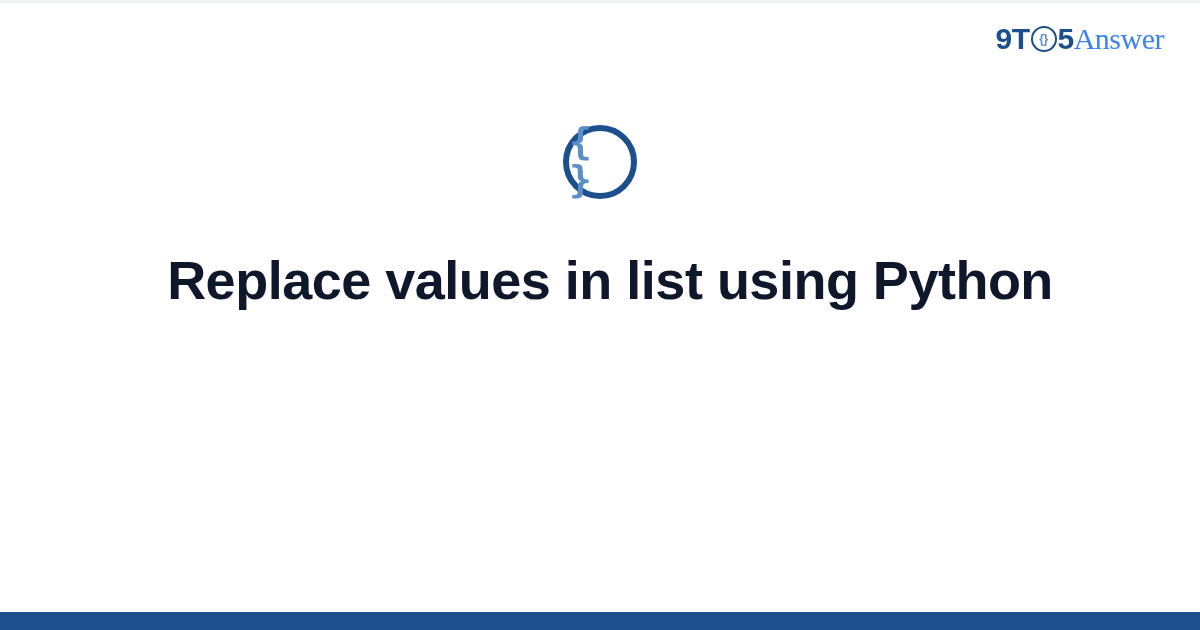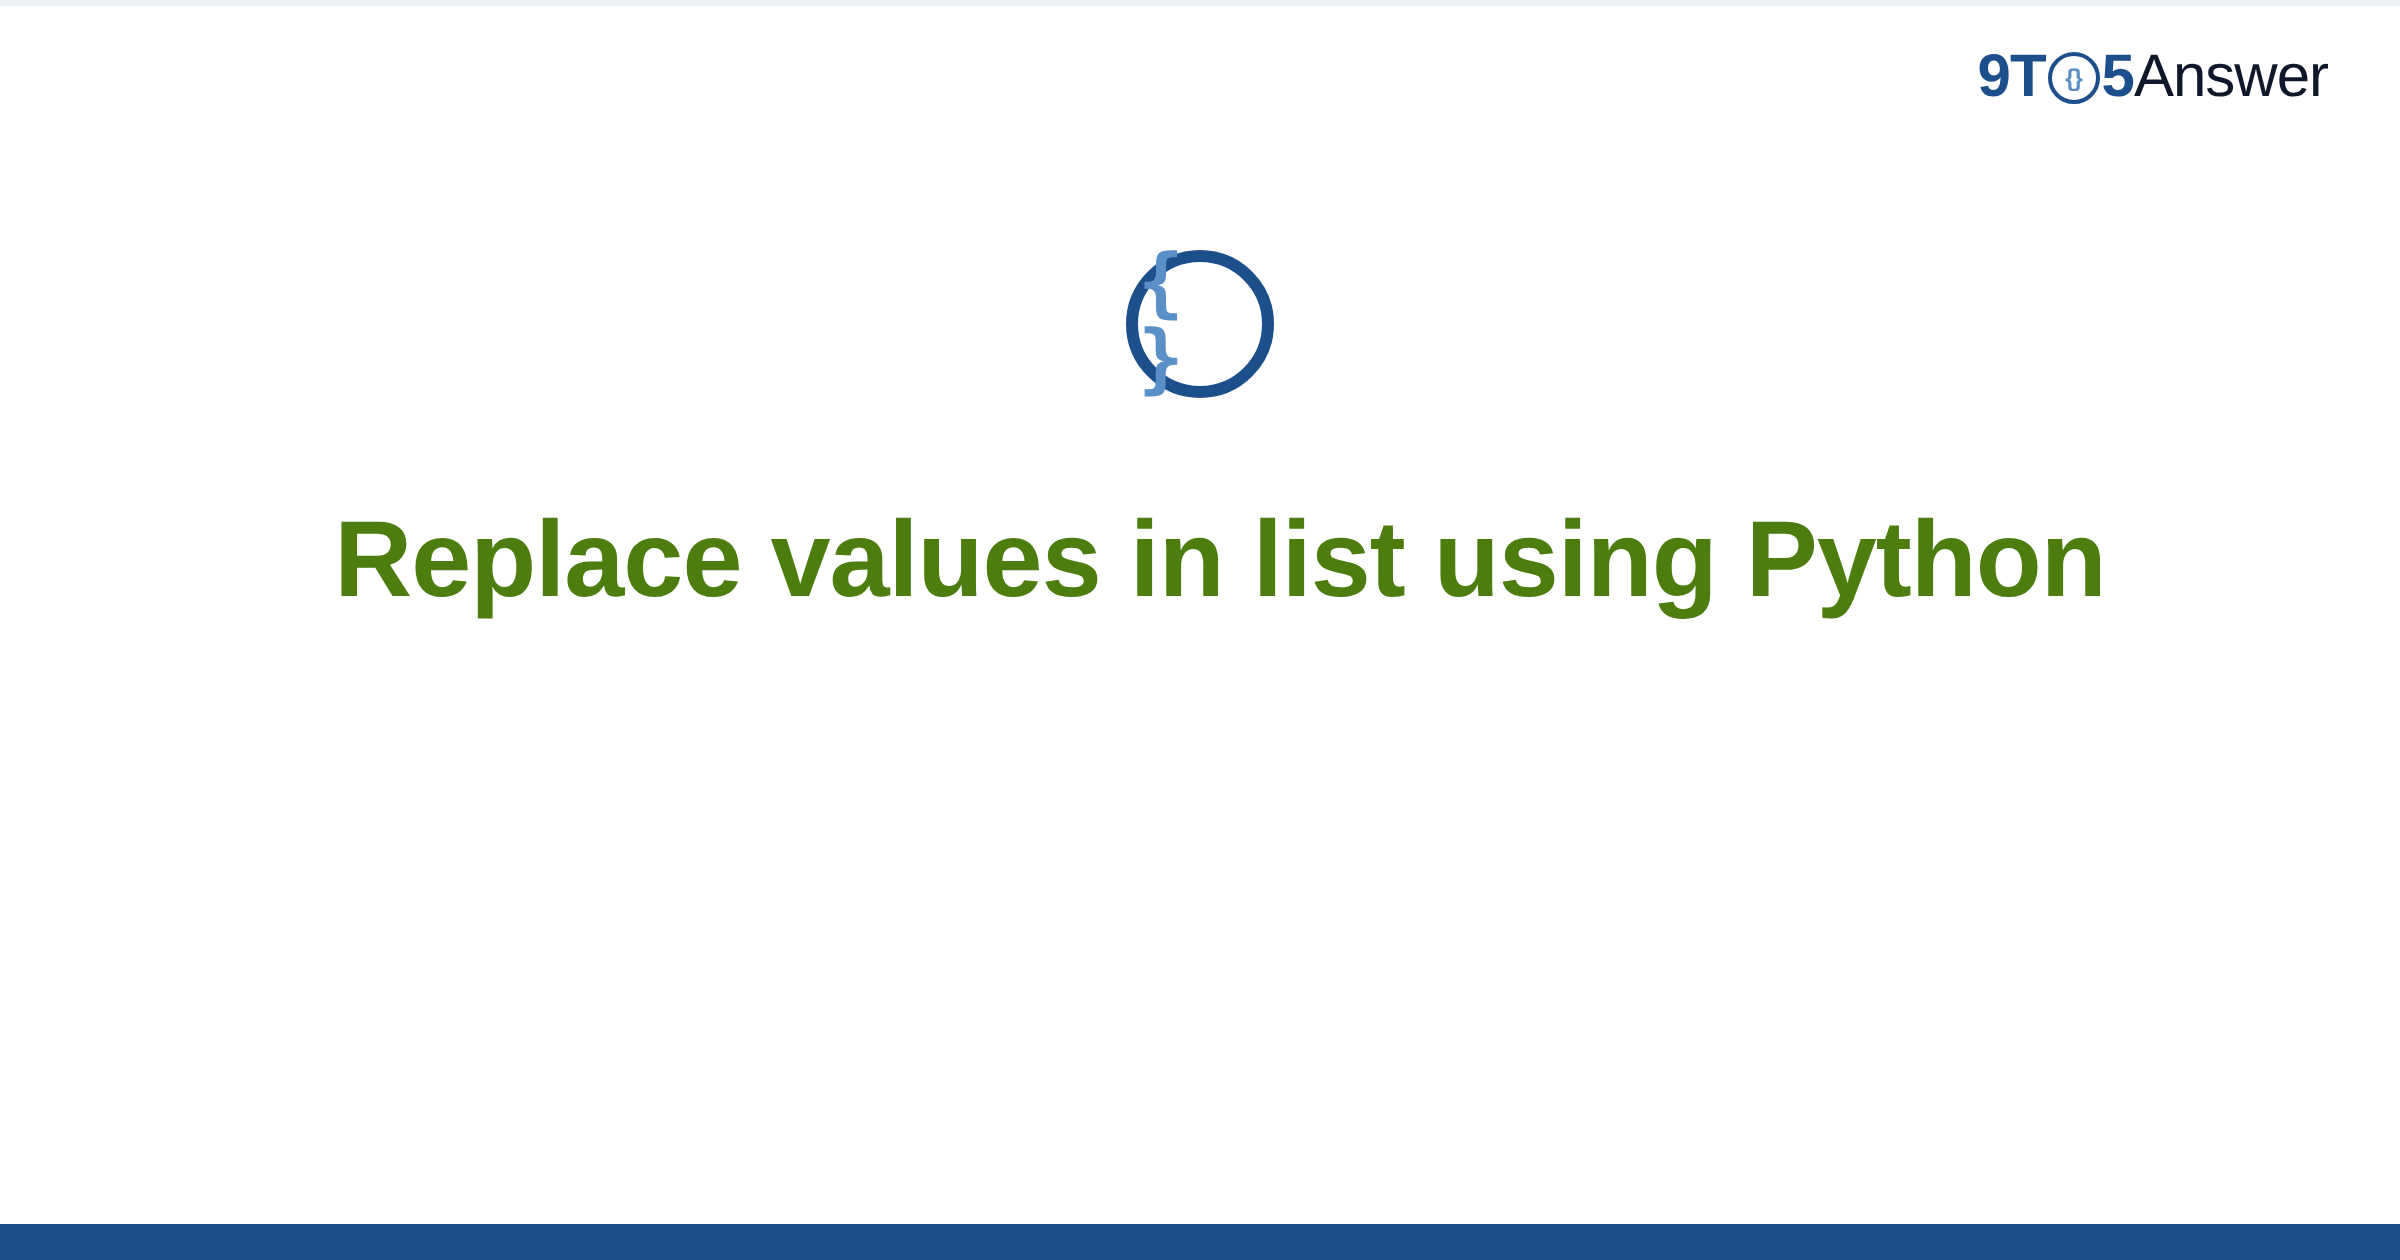--- a/index.html
+++ b/index.html
@@ -59,22 +59,23 @@
     .logo-brand .o-inner {
       font-size: 12px;
       color: #5a8fc7;
       font-weight: 700;
       line-height: 1;
     }
     .logo-brand .five {
       color: #1d4f8c;
     }
     .logo-brand .answer {
-      color: #0f172a;
+      color: #3b82f6;
       font-weight: 500;
+      font-family: Liberation Serif, serif;
     }
     .center-content {
       position: absolute;
       top: 125px;
       left: 0;
       right: 0;
       display: flex;
       flex-direction: column;
       align-items: center;
     }
@@ -93,21 +94,21 @@
       font-weight: 700;
       color: #5a8fc7;
       letter-spacing: -2px;
       line-height: 1;
       font-family: Consolas, Monaco, monospace;
       transform: translateY(-2px);
     }
     .title {
       font-size: 54px;
       font-weight: 700;
-      color: #4d7c0f;
+      color: #0f172a;
       text-align: center;
       line-height: 1.25;
       max-width: 900px;
       letter-spacing: -0.5px;
       margin-left: 20px;
     }
     .bottom-bar {
       position: absolute;
       bottom: 0;
       left: 0;

